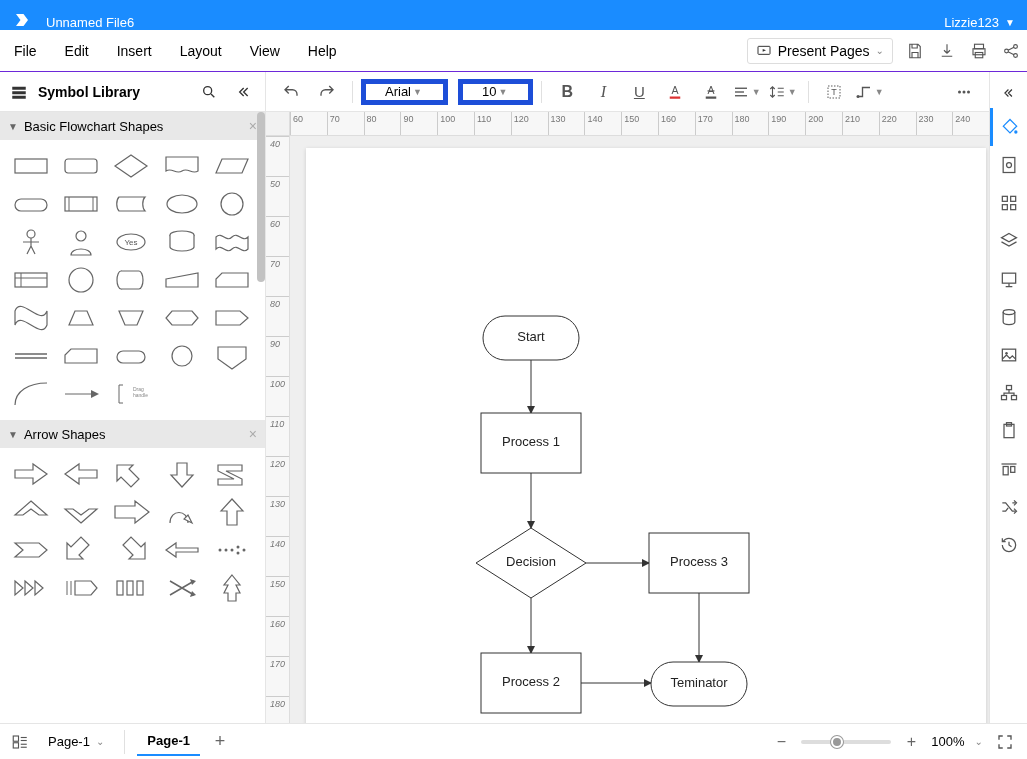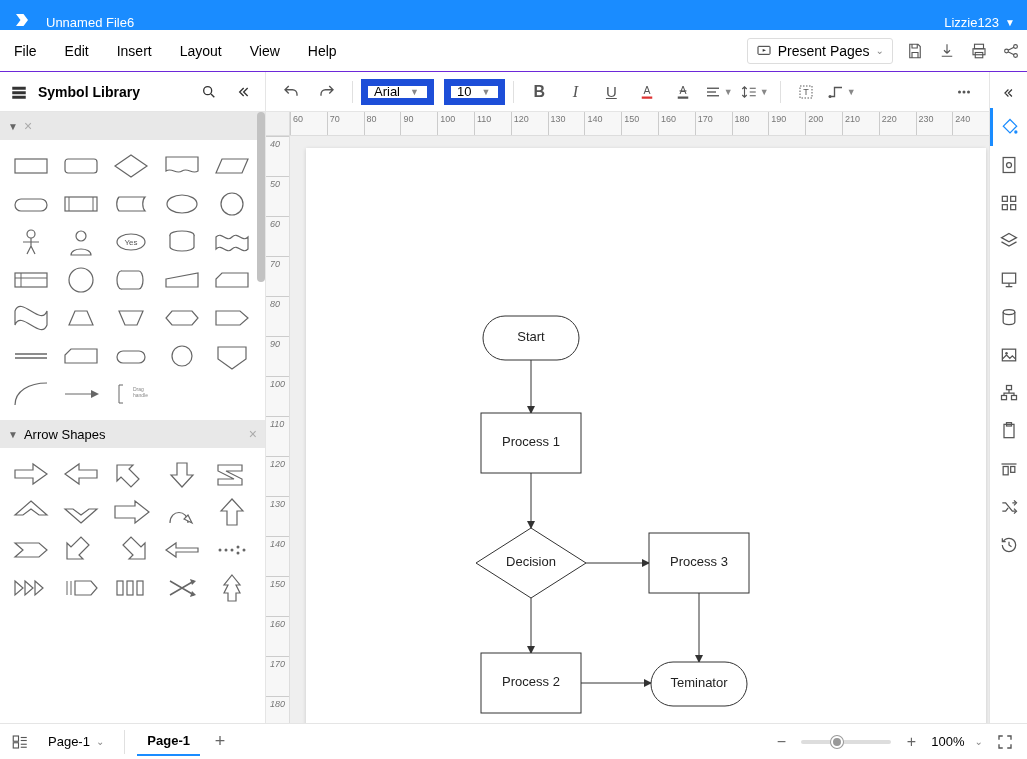--- a/index.html
+++ b/index.html
@@ -43,21 +43,21 @@
 .lib-scroll-thumb { position:absolute; right:0; top:0; width:8px; height:170px; background:#c2c2c2; border-radius:4px;}
 
 
 .canvas-area { flex:1; display:flex; flex-direction:column; overflow:hidden; position:relative;}
 .toolbar { height:40px; border-bottom:1px solid #e5e5e5; display:flex; align-items:center; padding:0 8px; gap:2px;}
 .toolbar .tbtn { width:34px; height:30px; display:flex;align-items:center;justify-content:center;cursor:pointer;color:#555;}
 .toolbar .tbtn svg { width:18px;height:18px;}
 .toolbar .sep { width:1px; height:22px; background:#e0e0e0; margin:0 6px;}
 .toolbar .dropcaret { font-size:9px;color:#888;padding:0 2px;}
 .toolbar .spacer { flex:1; }
-.sel-wrap { display:flex;align-items:center;border:7px solid #1d4ed8;height:26px;padding:0 6px;gap:8px;}
+.sel-wrap { display:flex;align-items:center;border:5px solid #1d4ed8;height:26px;padding:0 19px;}
 
 .ruler-corner { position:absolute; left:0; top:40px; width:24px; height:24px; background:#f2f2f2; border-right:1px solid #ddd;border-bottom:1px solid #ddd; z-index:3;}
 .ruler-h { position:absolute; left:24px; right:0; top:40px; height:24px; background:#f7f7f7; border-bottom:1px solid #ddd; display:flex; font-size:9px; color:#777; overflow:hidden; z-index:2;}
 .ruler-h .tick { width:40px; position:relative; border-left:1px solid #ccc;}
 .ruler-h .tick span { position:absolute; left:2px; top:2px;}
 .ruler-v { position:absolute; left:0; top:64px; bottom:0; width:24px; background:#f7f7f7; border-right:1px solid #ddd; font-size:9px; color:#777; overflow:hidden; z-index:2;font-style:italic;}
 .ruler-v .tick { height:40px; position:relative; border-top:1px solid #ccc;}
 .ruler-v .tick span { position:absolute; left:4px; top:2px;}
 
 .canvas-viewport { position:absolute; left:24px; right:0; top:64px; bottom:0; background:#efefef; overflow:hidden;}
@@ -169,20 +169,21 @@
       <div class="ibtn">
           <svg viewBox="0 0 24 24" width="16" height="16">
             <path d="M13 6l-6 6 6 6M19 6l-6 6 6 6" fill="none" stroke="#333" stroke-width="2"></path>
           </svg>
         </div>
     </div>
     <div class="lib-body">
       <div class="lib-scroll-thumb"></div>
       <div class="lib-section-head">
         <span class="chev">▼</span>
+        <span class="title">Basic Flowchart Shapes</span>
         <span class="close">×</span>
       </div>
       <div class="shape-grid">
         <div class="shape-cell">
             <svg viewBox="0 0 40 30">
               <rect class="stroke" x="4" y="8" width="32" height="14"></rect>
             </svg>
           </div>
         <div class="shape-cell">
             <svg viewBox="0 0 40 30">

